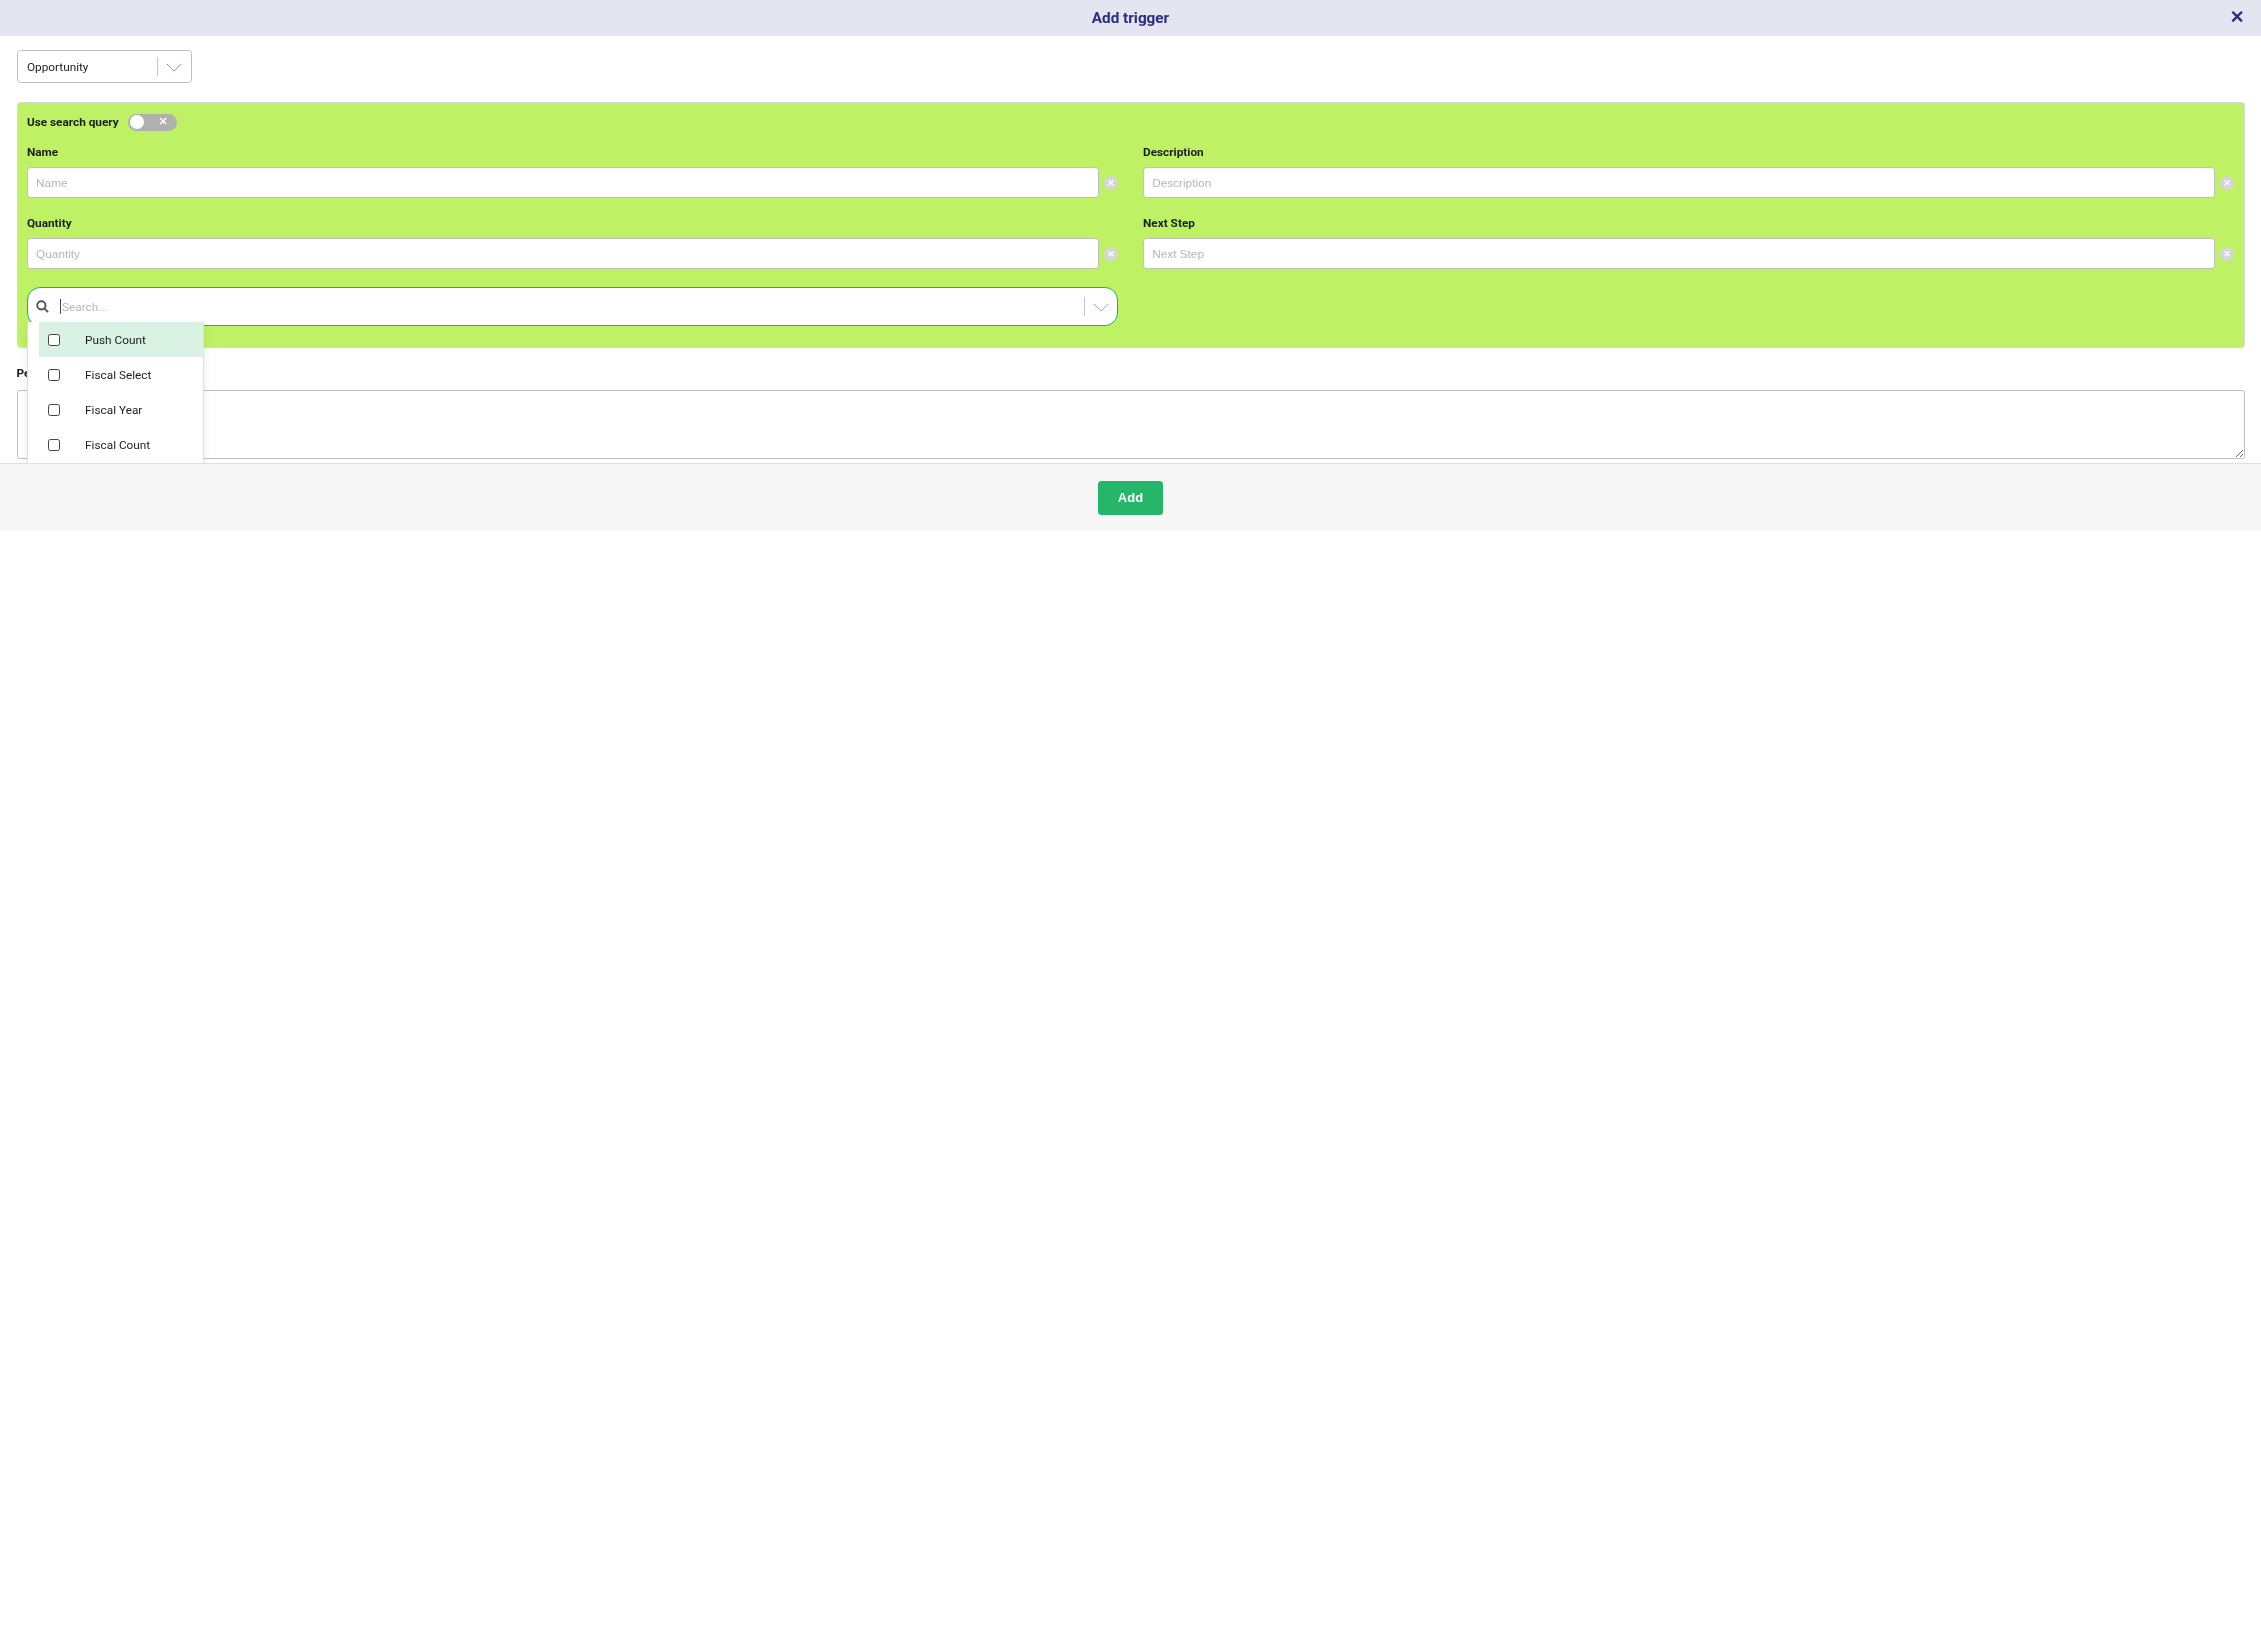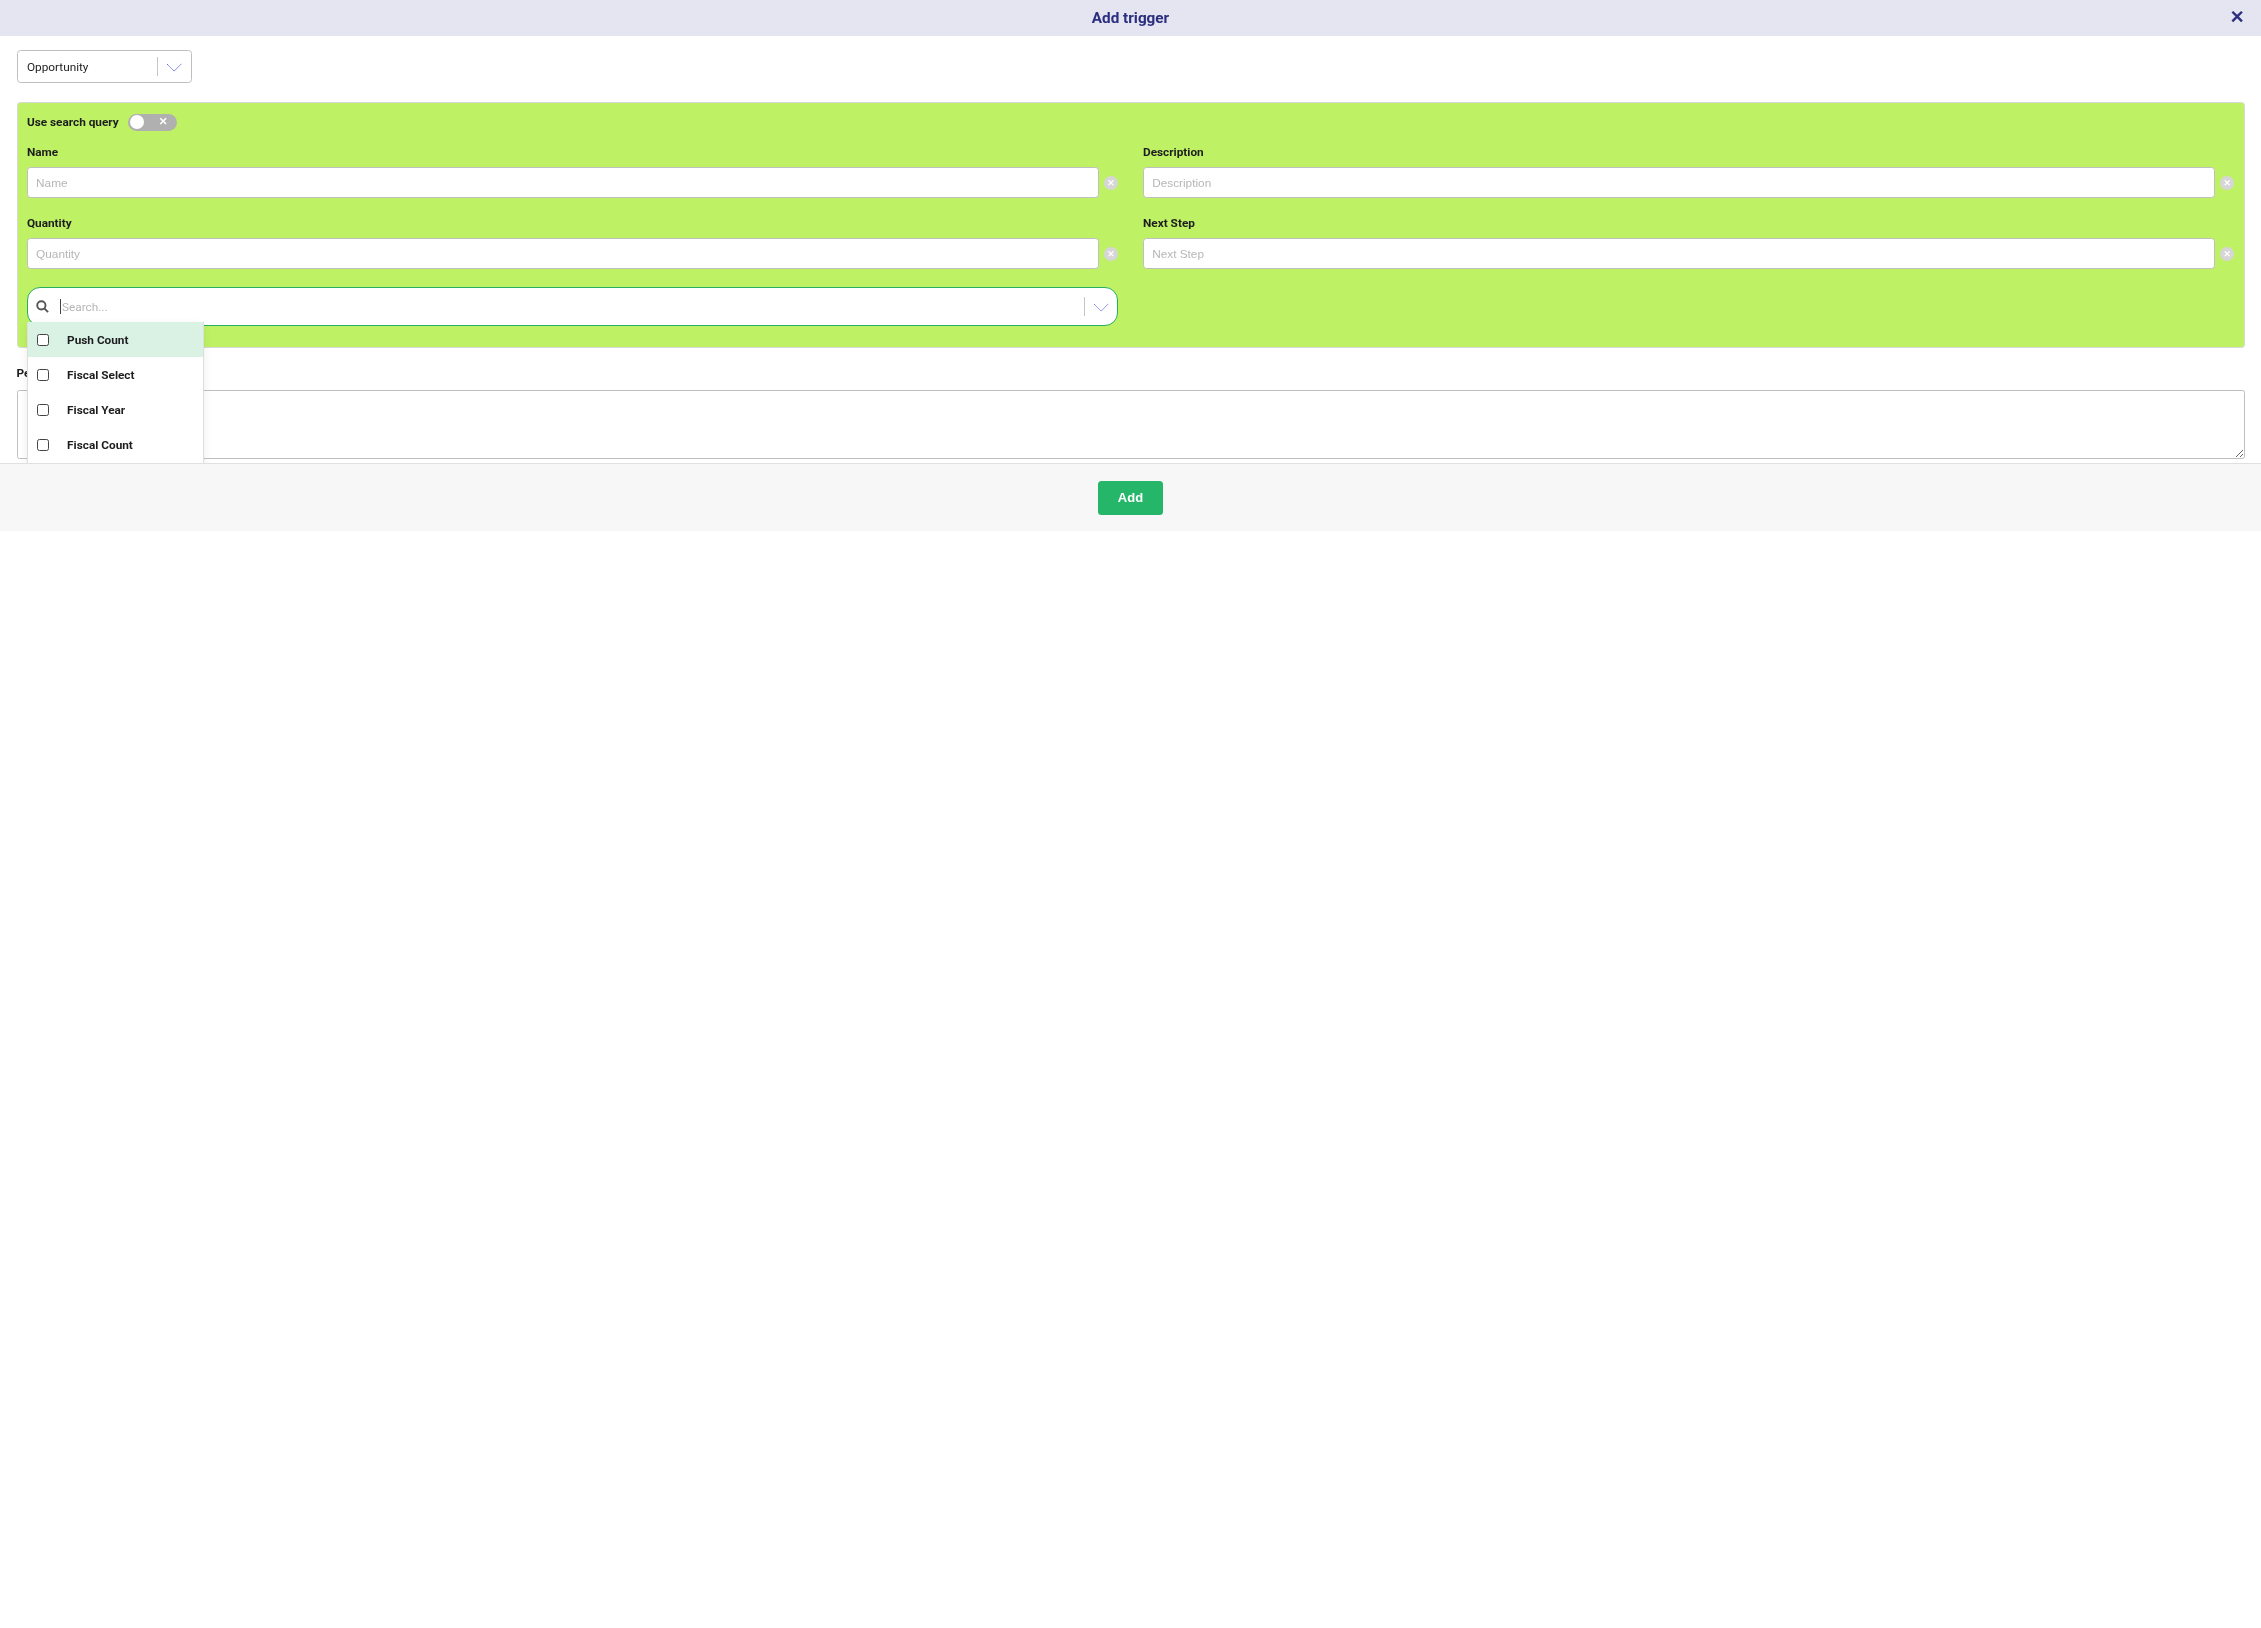--- a/index.html
+++ b/index.html
@@ -233,26 +233,27 @@
     max-height: 145px;
     overflow-y: auto;
   }
   .dd-scroll::-webkit-scrollbar { width: 16.5px; }
   .dd-scroll::-webkit-scrollbar-track { background: #f0f0f0; border-left: 0.6px solid #e6e6e6;}
   .dd-scroll::-webkit-scrollbar-thumb { background: #b7b7b7; border-radius: 1.8px; border: 2.4px solid #f0f0f0;}
 
   .dd-item {
     display: flex;
     align-items: center;
-    gap: 18px;
+    gap: 25px;
     padding: 10.6px 9.4px;
     font-size: 11.8px;
-    font-weight: 700;
-    color: #1d1d1f;
-    cursor: pointer;
+    font-weight: 400;
+    color: #1d1d1f;
+    cursor: pointer;
+    margin-left: 11px;
   }
   .dd-item.highlight { background: #d9f2e4; }
   .dd-item .cb {
     width: 11.8px; height: 11.8px;
     border: 1.2px solid #444;
     border-radius: 2.4px;
     flex-shrink: 0;
     background: #fff;
   }
 

